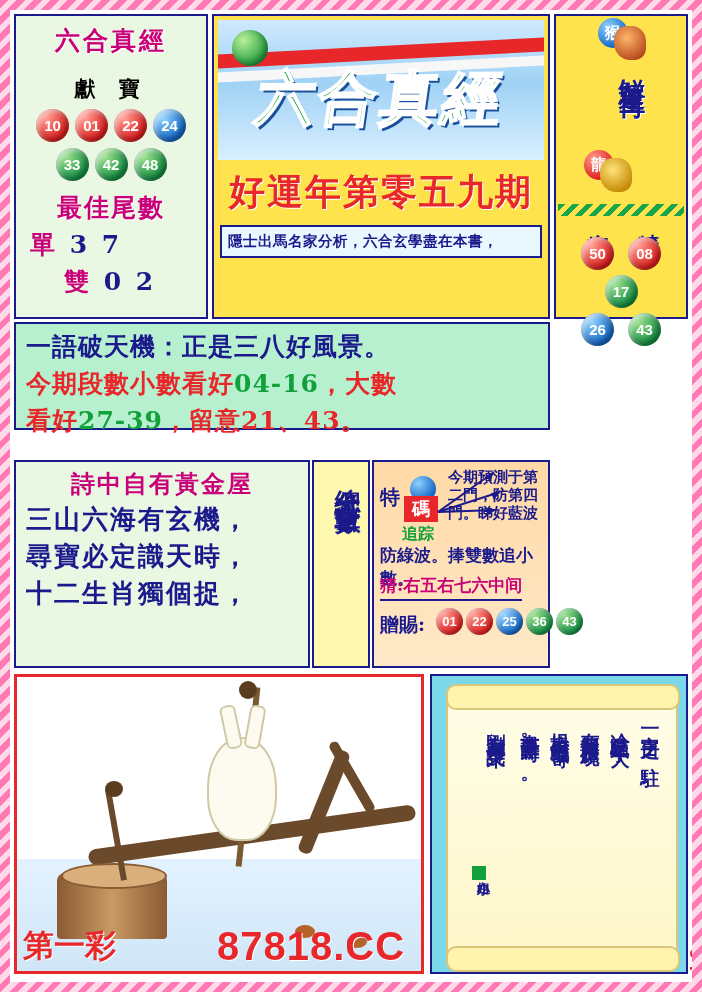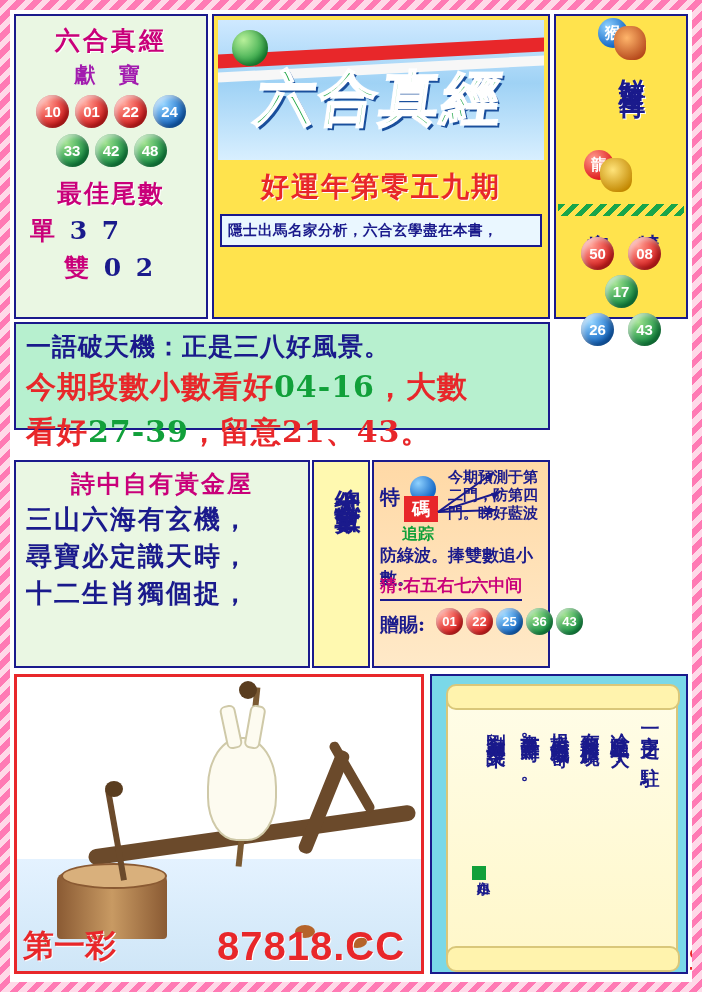--- a/index.html
+++ b/index.html
@@ -29,23 +29,23 @@
     left:4px;top:4px;width:194px;height:305px;
     background:#eaf7e3;border:2px solid #1a1a8c;
   }
   #tl .title{
     text-align:center;color:#c9007a;font-size:25px;font-weight:bold;
     font-family:"DejaVu Serif","Liberation Serif",serif;
     letter-spacing:3px;margin-top:8px;
     text-shadow:1px 1px 0 #fff;
   }
   #tl .sub{
-    text-align:center;color:#a21caf;font-size:21px;font-weight:bold;
-    font-family:"DejaVu Serif","Liberation Serif",serif;
-    letter-spacing:8px;margin-top:4px;
+    text-align:center;color:#000000;font-size:21px;font-weight:bold;
+    font-family:"DejaVu Serif","Liberation Serif",serif;
+    letter-spacing:8px;margin-top:18px;
   }
   .ballrow{display:flex;justify-content:center;gap:6px;margin-top:6px;}
   .ball{
     width:33px;height:33px;border-radius:50%;
     display:flex;align-items:center;justify-content:center;
     color:#fff;font-size:15px;font-weight:bold;
     font-family:"Liberation Sans",sans-serif;
     box-shadow:inset -3px -3px 6px rgba(0,0,0,.35), inset 3px 3px 5px rgba(255,255,255,.6);
   }
   .b-red{background:radial-gradient(circle at 32% 28%,#ff9a8d,#e02020 70%);}
@@ -90,21 +90,21 @@
   .banner .btitle{
     position:absolute;left:0;top:40px;width:100%;text-align:center;
     font-family:"DejaVu Serif","Liberation Serif",serif;
     font-size:58px;font-weight:bold;letter-spacing:4px;
     color:#11a03a;
     -webkit-text-stroke:2px #ffffff;
     text-shadow:3px 3px 0 #1a4f9c, 0 0 2px #fff;
     transform:skewX(-8deg);
   }
   .issue{
-    text-align:center;color:#e8272a;font-size:28px;font-weight:bold;
+    text-align:center;color:#e8272a;font-size:36px;font-weight:bold;
     font-family:"DejaVu Serif","Liberation Serif",serif;letter-spacing:2px;
     margin-top:8px;text-shadow:1px 1px 0 #fff;
   }
   .noticebox{
     margin:8px 6px 0 6px;background:#eaf7ff;border:2px solid #1a1a8c;
     padding:4px 6px;
   }
   .noticebox p{
     margin:1px 0;color:#1a1a8c;font-size:14.5px;font-weight:bold;
     font-family:Liberation Serif, serif;letter-spacing:.5px;
@@ -158,21 +158,21 @@
   
   #strip{
     left:4px;top:312px;width:536px;height:108px;
     background:#b7f0cf;border:2px solid #1a1a8c;
   }
   #strip .l1{
     color:#1a1a8c;font-size:25px;font-weight:bold;margin:6px 0 0 10px;
     font-family:"DejaVu Serif","Liberation Serif",serif;letter-spacing:1px;
   }
   #strip .l2{
-    color:#e8272a;font-size:30px;font-weight:bold;margin:4px 0 0 10px;
+    color:#e8272a;font-size:25px;font-weight:bold;margin:4px 0 0 10px;
     font-family:"DejaVu Serif","Liberation Serif",serif;letter-spacing:1px;
   }
   #strip .l2 .g{color:#11a03a;}
 
   
   #poem{
     left:4px;top:450px;width:296px;height:208px;
     background:#eaf7e3;border:2px solid #1a1a8c;
   }
   #poem .head{

